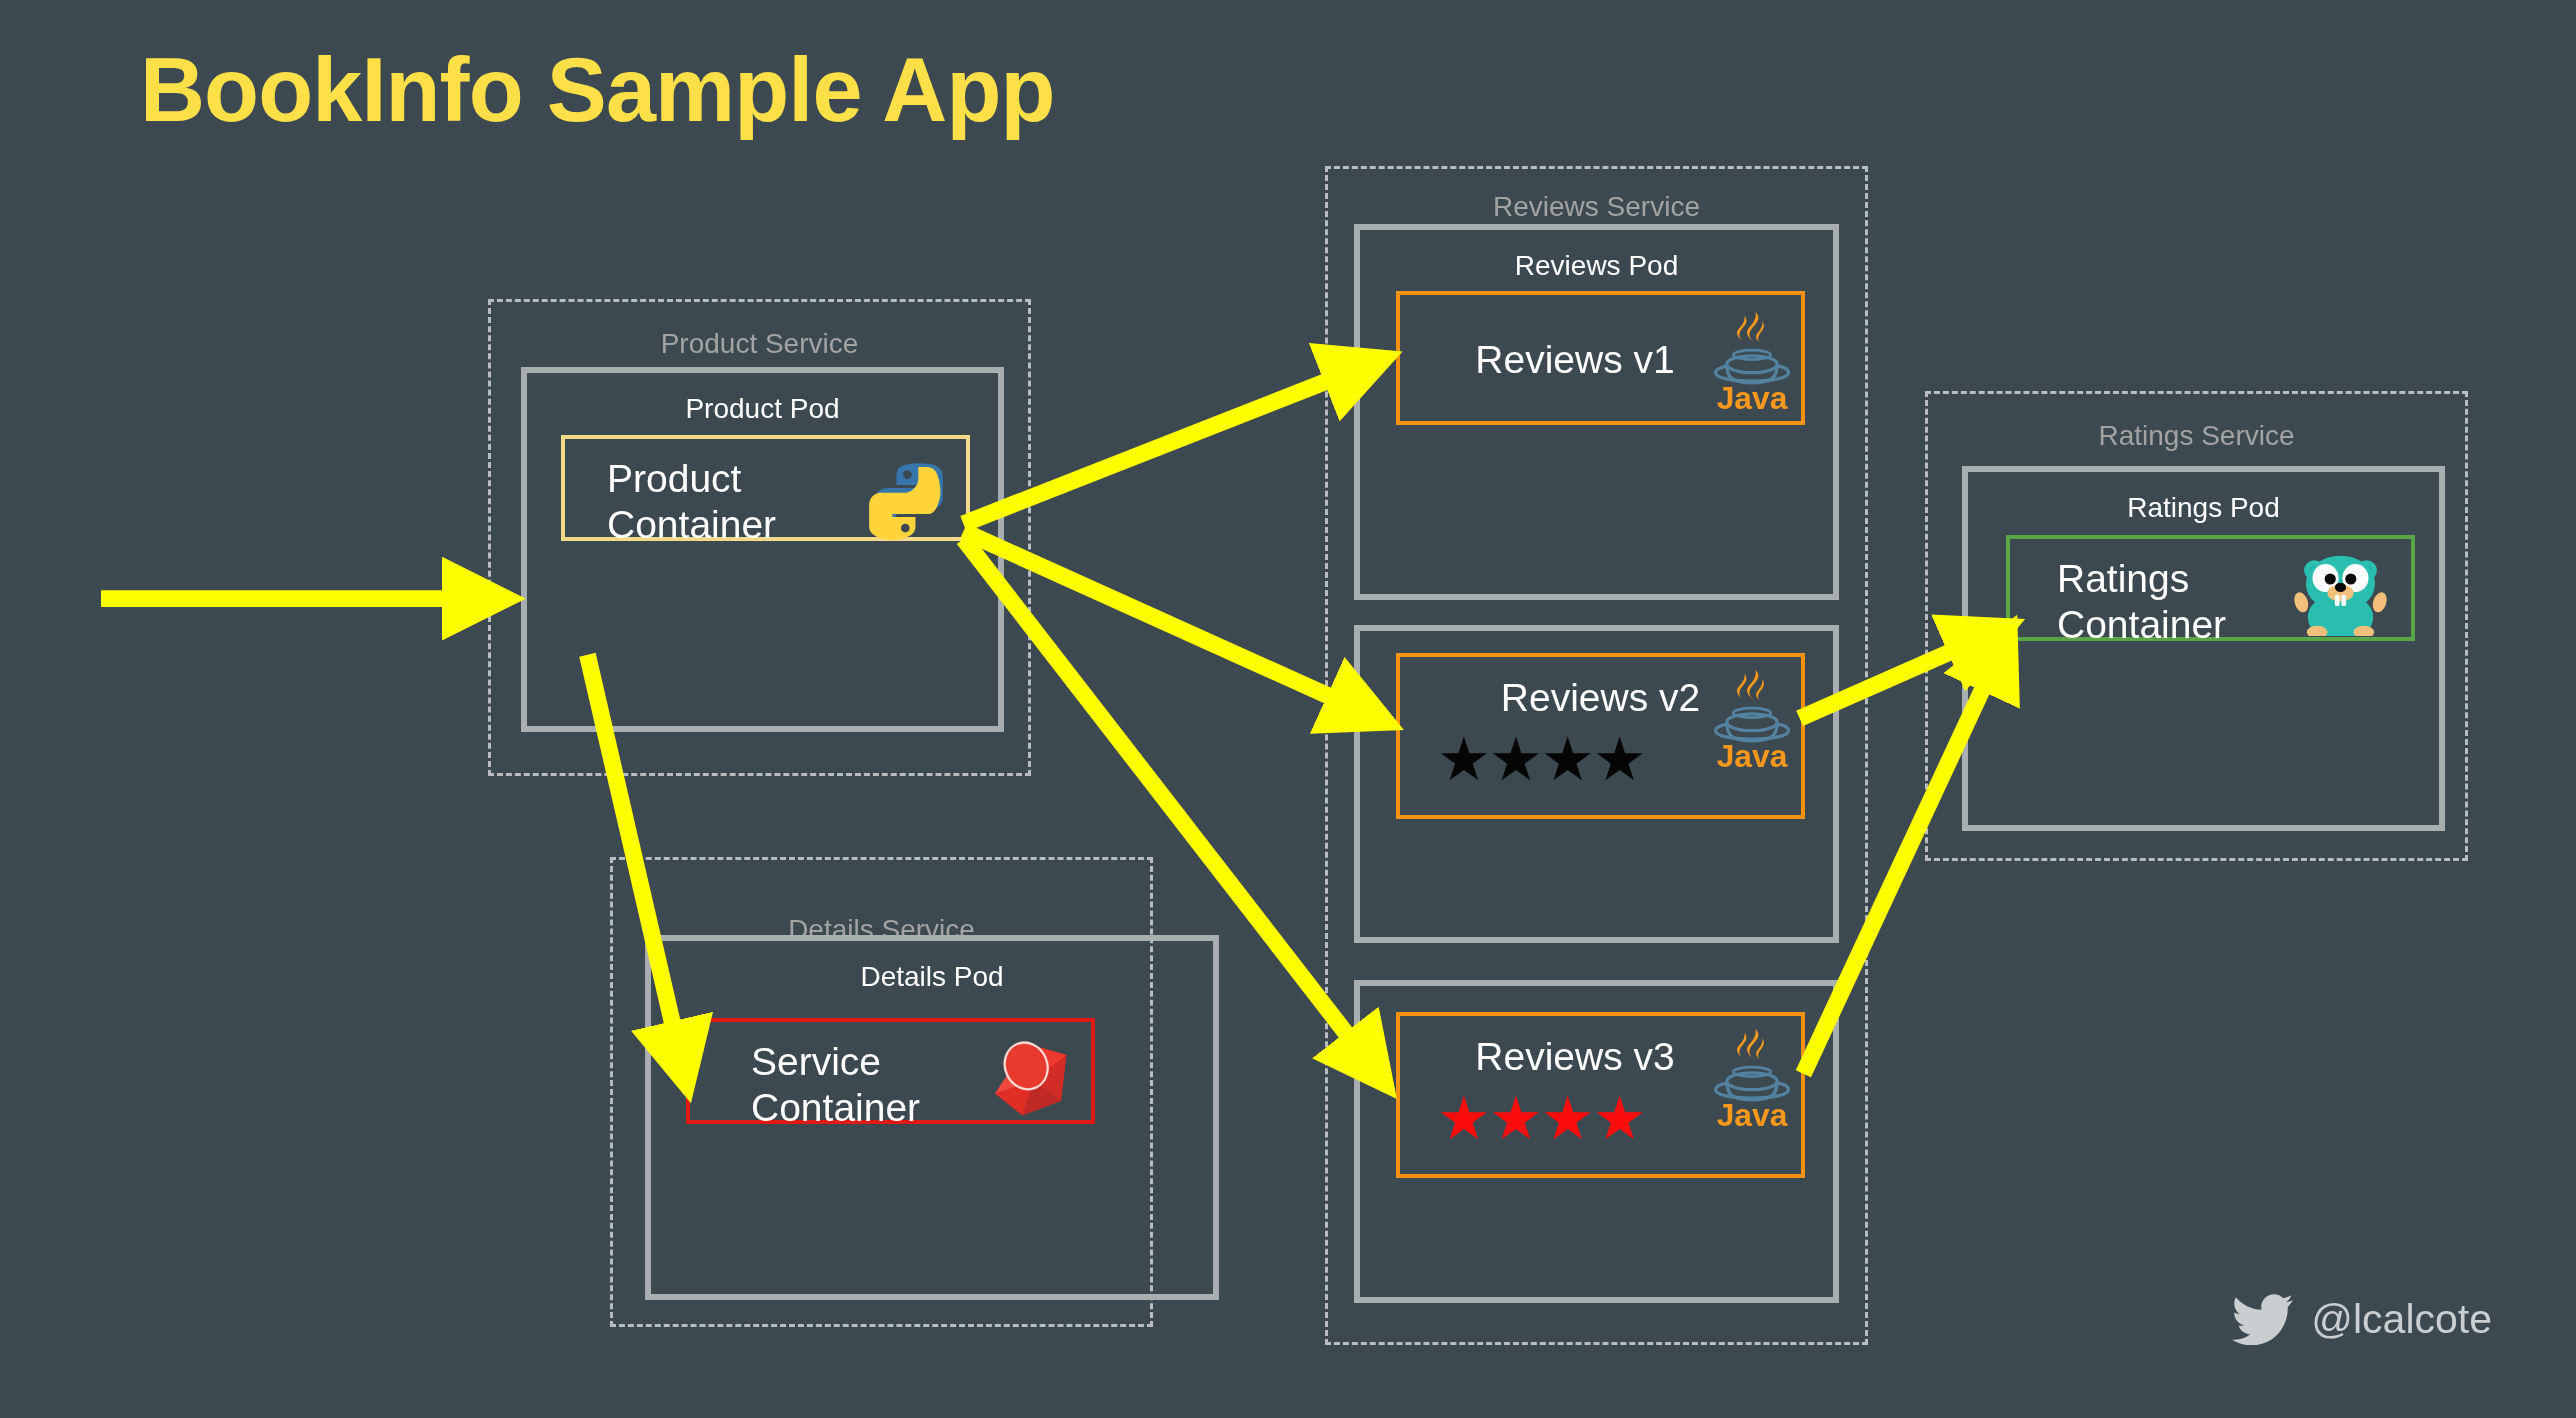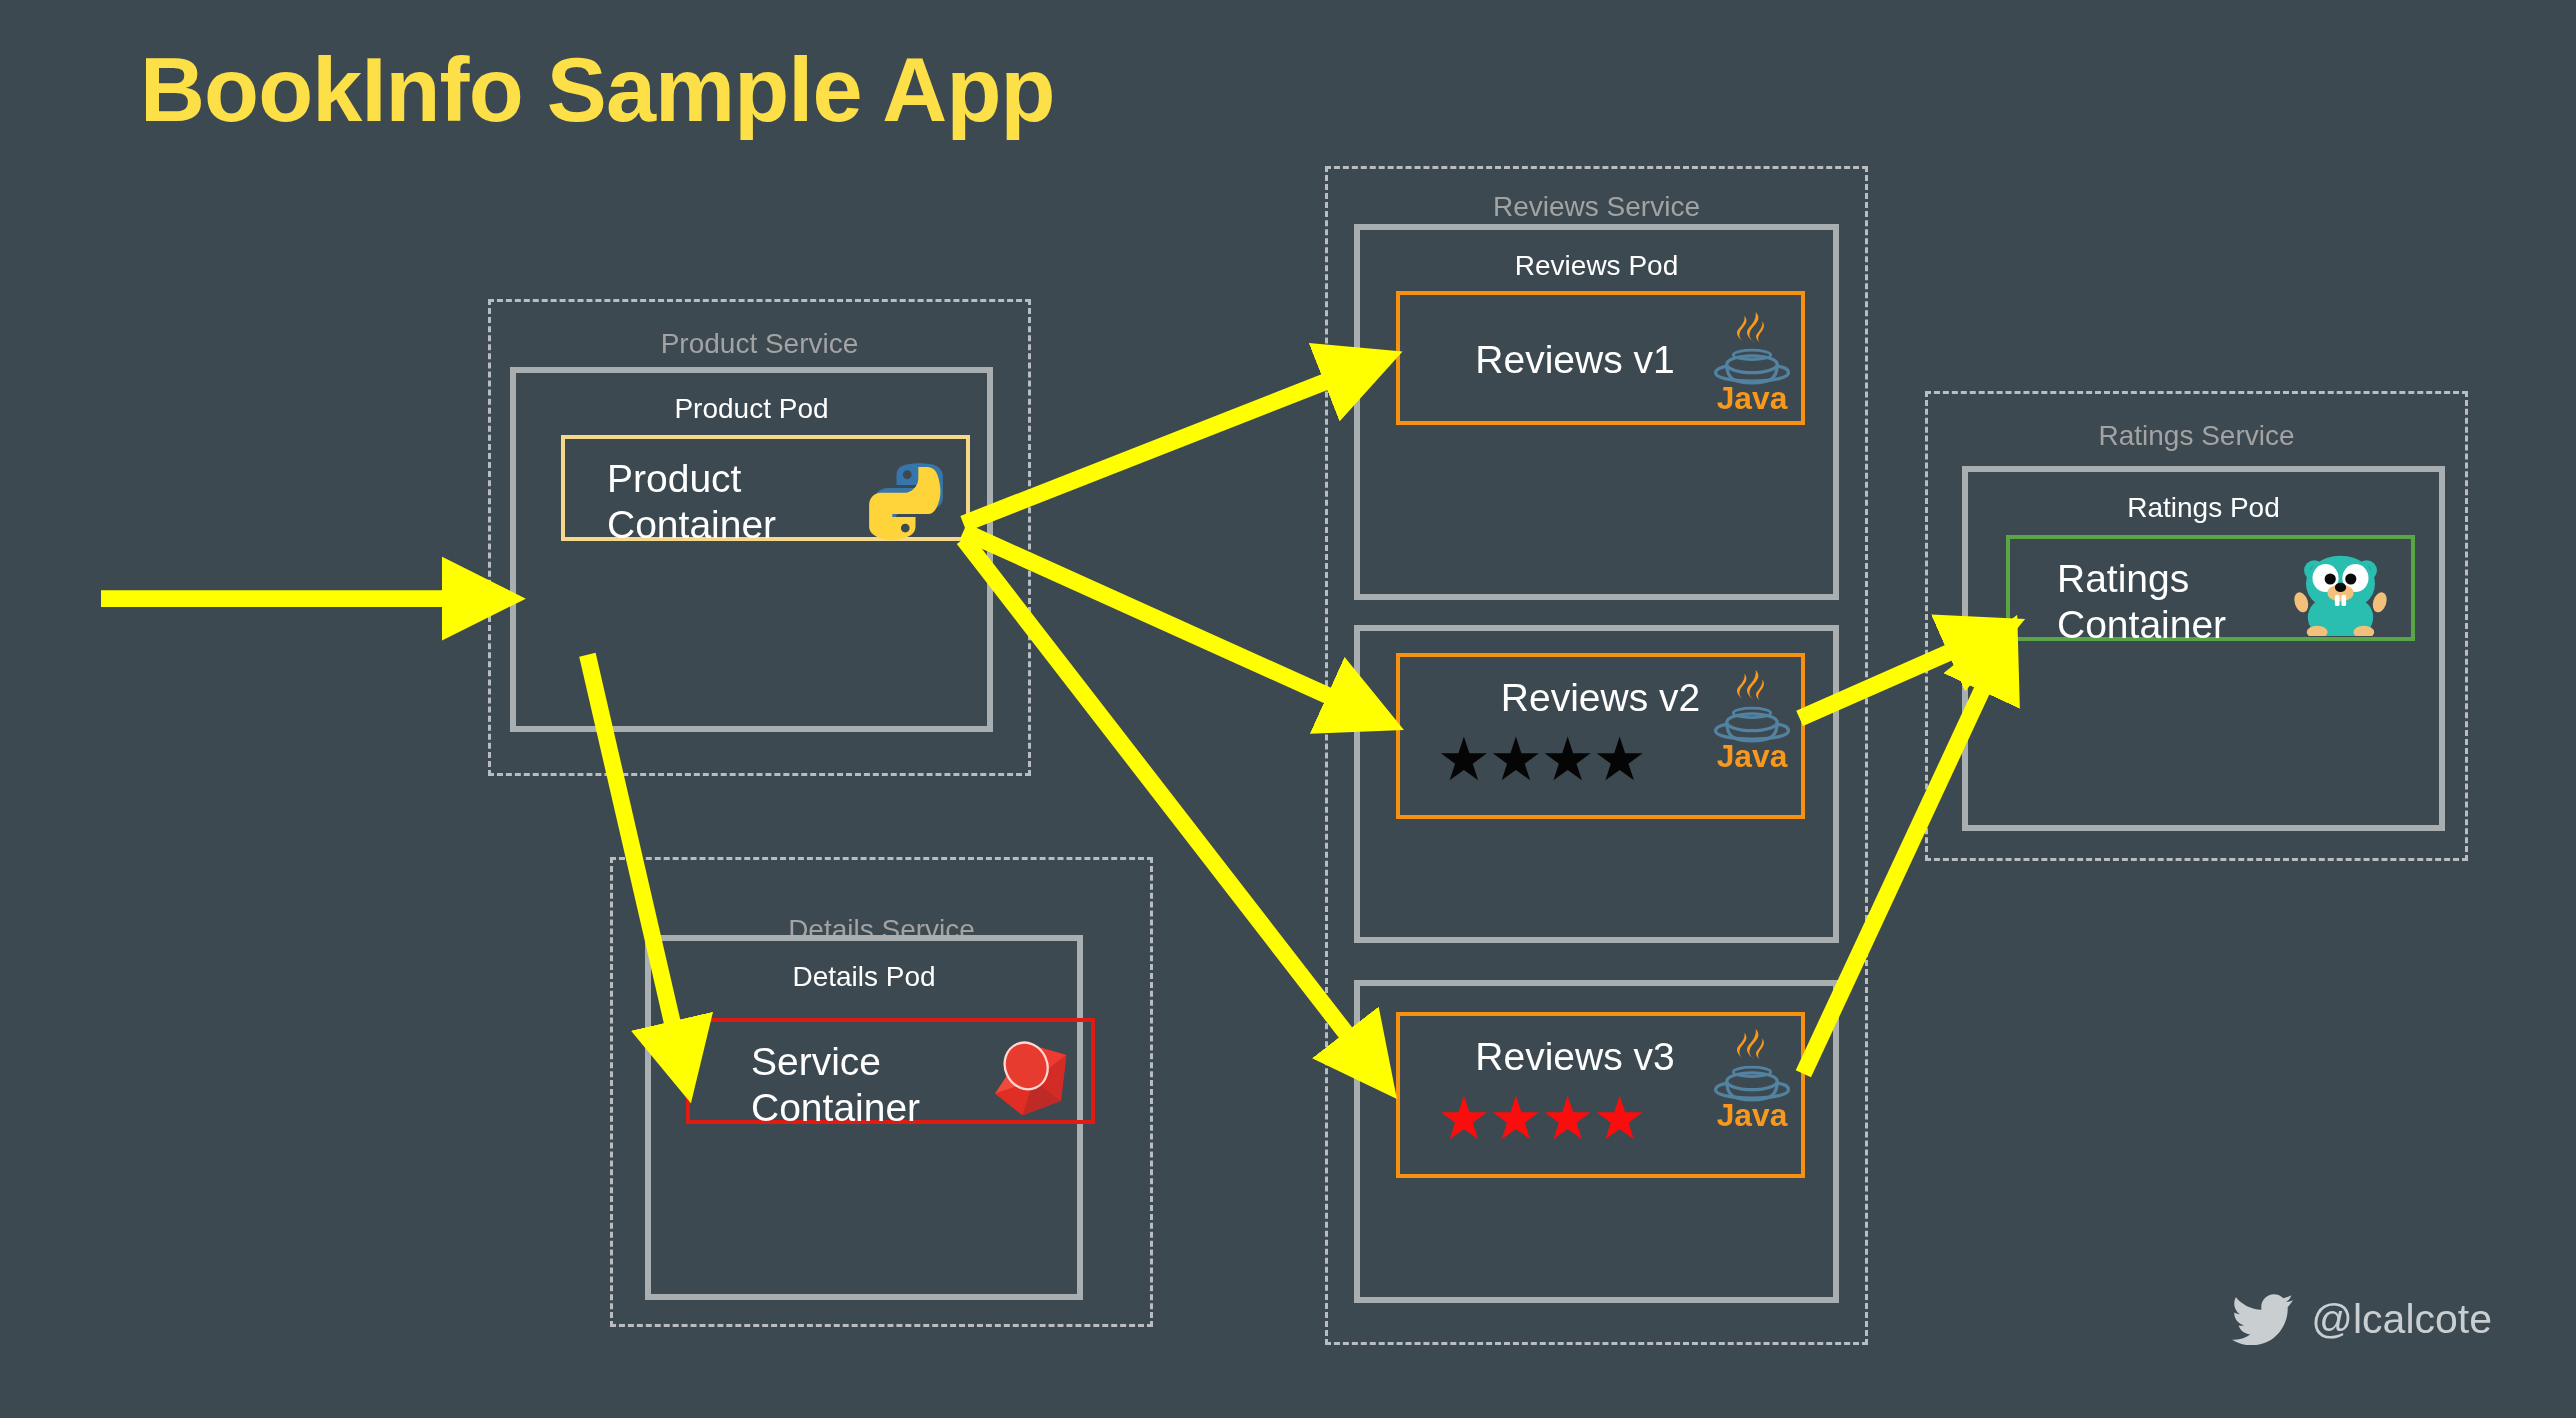--- a/index.html
+++ b/index.html
@@ -127,39 +127,39 @@
 </head>
 <body>
 
 <div id="stage">
 
   <div id="title">BookInfo Sample App</div>
 
   <div class="service" style="left:488px; top:299px; width:543px; height:477px;">
     <div class="service-label" style="top:28px;">Product Service</div>
   </div>
-  <div class="pod" style="left:510px; top:367px; width:483px; height:365px;">
+  <div class="pod" style="left:521px; top:367px; width:483px; height:365px;">
     <div class="pod-label" style="top:21.5px;">Product Pod</div>
   </div>
   <div class="container-box" style="left:561px; top:435px; width:409px; height:106px; border-color:#f5d98a;">
     <div class="cbox-text" style="left:42px; top:17px;">Product
 Container</div>
 
     <span class="logo" style="left:295px; top:17px; width:86px; height:86px;">
       <svg width="86" height="86" viewBox="0 0 110 110">
         <path fill="#3776AB" d="M54.6 9.2c-5.8 0-11 .5-15.2 1.4-12.4 2.2-14.7 6.8-14.7 15.3v11.2h29.8v3.8H13.6c-8.6 0-16.1 5.2-18.4 15-2.7 11.3-2.8 18.3 0 30.1 2.1 8.8 7.1 15 15.7 15h10.2V86.6c0-9.8 8.5-18.4 18.4-18.4h29.7c8.2 0 14.8-6.8 14.8-15V25.9c0-8-6.8-14-14.8-15.3-5.1-.9-10.4-1.4-14.6-1.4zM38.5 18.3c3.1 0 5.6 2.6 5.6 5.7 0 3.1-2.5 5.6-5.6 5.6-3.1 0-5.6-2.5-5.6-5.6 0-3.2 2.5-5.7 5.6-5.7z" transform="translate(22,0)"></path>
         <path fill="#FFD43B" d="M96.6 40.9v13.4c0 10.2-8.7 18.8-18.4 18.8H48.5c-8.1 0-14.8 6.9-14.8 15v28.1c0 8 7 12.7 14.8 15 9.4 2.8 18.4 3.3 29.7 0 7.5-2.2 14.8-6.5 14.8-15V104.1H63.3v-3.8h44.5c8.6 0 11.8-6 14.8-15 3.1-9.3 3-18.2 0-30.1-2.1-8.6-6.2-15-14.8-15h-11.2zM79.9 112.5c3.1 0 5.6 2.5 5.6 5.6 0 3.2-2.5 5.7-5.6 5.7-3.1 0-5.6-2.6-5.6-5.7 0-3.1 2.5-5.6 5.6-5.6z" transform="translate(-22,-26)"></path>
       </svg>
     </span>
   </div>
 
   <div class="service" style="left:610px; top:857px; width:543px; height:470px;">
     <div class="service-label" style="top:16px;margin-top:40px;">Details Service</div>
   </div>
-  <div class="pod" style="left:645px; top:935px; width:438px; height:365px;">
+  <div class="pod" style="left:645px; top:935px; width:574px; height:365px;">
     <div class="pod-label" style="top:21.5px;">Details Pod</div>
   </div>
   <div class="container-box" style="left:686px; top:1018px; width:409px; height:106px; border-color:#e01b14;">
     <div class="cbox-text" style="left:61px; top:17px;">Service
 Container</div>
 
     <span class="logo" style="left:292px; top:11.2px; width:92px; height:86px;">
       <svg width="92" height="86" viewBox="0 0 100 94">
         <polygon fill="#c32d2a" points="14,66 50,12 92,24 86,74 44,90"></polygon>
         <polygon fill="#e02e25" points="14,66 44,90 86,74 56,52"></polygon>

